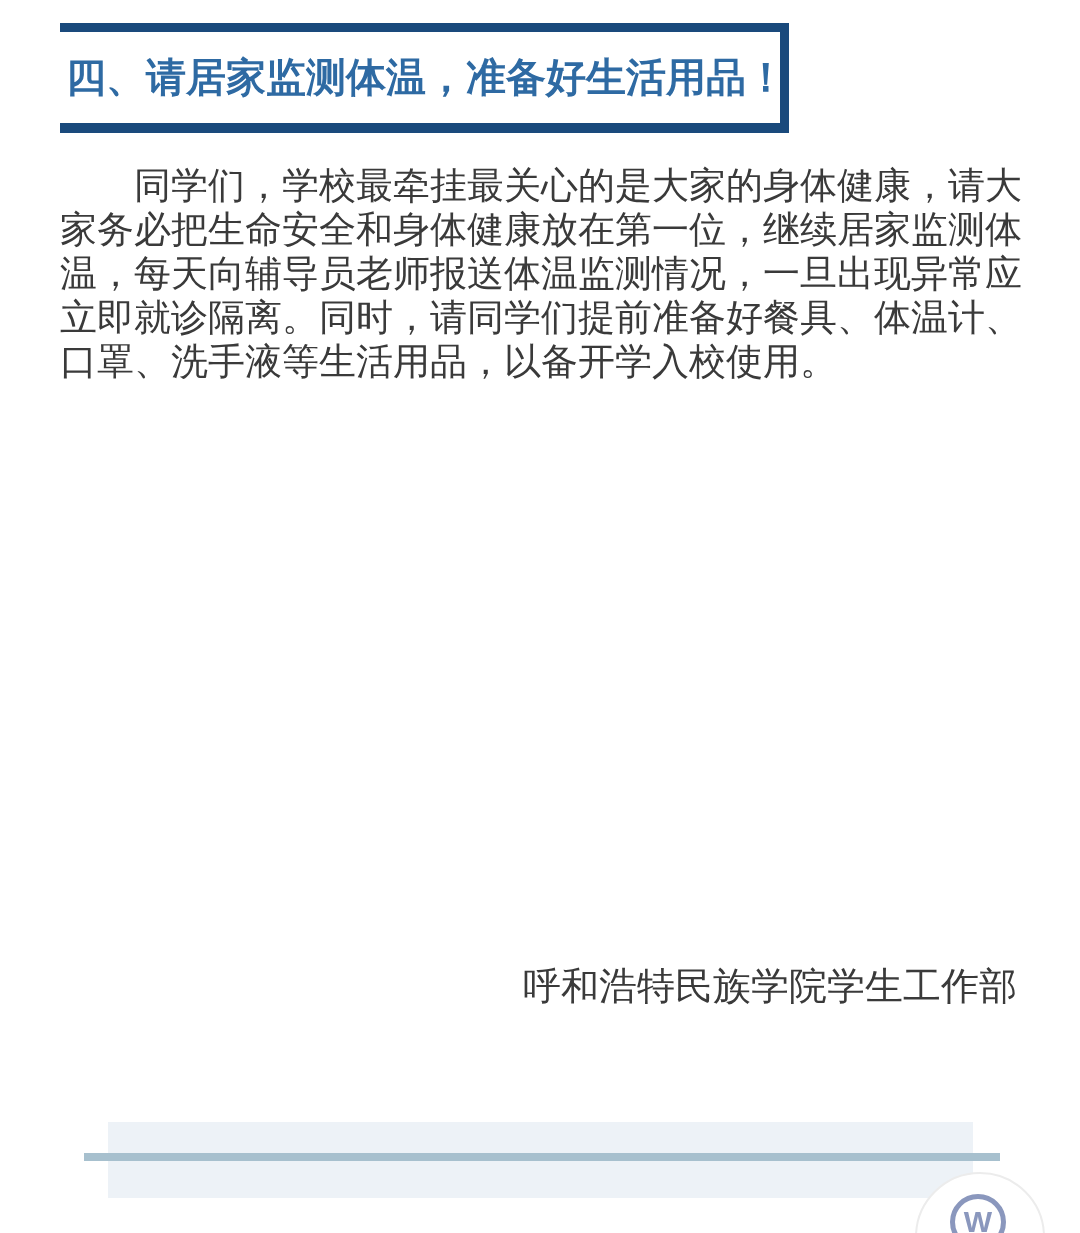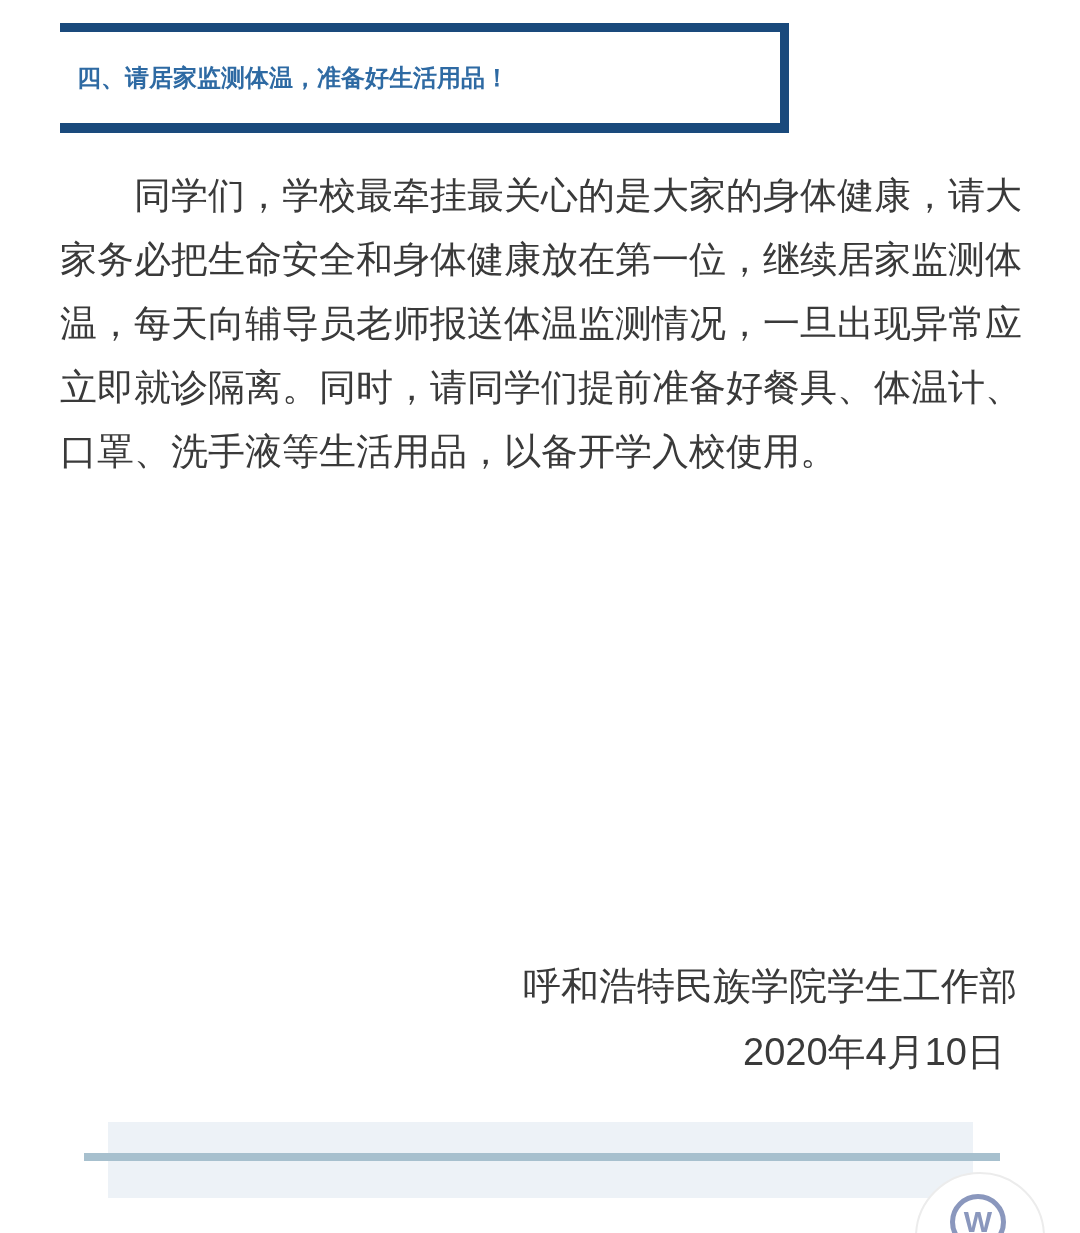--- a/index.html
+++ b/index.html
@@ -25,55 +25,56 @@
     height: 110px;
     box-sizing: border-box;
     border-top: 9px solid var(--accent-border, #1a4a7c);
     border-right: 9px solid var(--accent-border, #1a4a7c);
     border-bottom: 10px solid var(--accent-border, #1a4a7c);
     background: #ffffff;
     display: flex;
     align-items: center;
   }
   .title-text {
-    margin: 11px;
+    margin: 0;
     padding-left: 6px;
-    font-size: 24px;
+    font-size: 40px;
     font-weight: bold;
     letter-spacing: 0;
     color: var(--title-blue, #2e6aa3);
     white-space: nowrap;
   }
 
   
   .body-text {
     position: absolute;
     left: 60px;
     top: 164px;
     width: 962px;
     font-size: 37px;
-    line-height: 64px;
+    line-height: 44px;
     color: var(--body-text, #3a3a3a);
     text-align: justify;
     text-justify: inter-ideograph;
   }
   .body-text p {
     margin: 0;
     text-indent: 2em;
   }
 
   
   .signature {
     position: absolute;
     top: 953px;
     right: 63px;
     text-align: right;
     font-size: 38px;
     line-height: 66px;
     color: var(--body-text, #3a3a3a);
+    font-family: Liberation Serif, serif;
   }
   .sig-date {
     padding-right: 12px;
   }
 
   
   .deco-rect {
     position: absolute;
     left: 108px;
     top: 1122px;
@@ -128,21 +129,20 @@
   <div class="title-box">
     <h2 class="title-text">四、请居家监测体温，准备好生活用品！</h2>
   </div>
 
   <div class="body-text">
     <p>同学们，学校最牵挂最关心的是大家的身体健康，请大家务必把生命安全和身体健康放在第一位，继续居家监测体温，每天向辅导员老师报送体温监测情况，一旦出现异常应立即就诊隔离。同时，请同学们提前准备好餐具、体温计、口罩、洗手液等生活用品，以备开学入校使用。</p>
   </div>
 
   <div class="signature">
     <div class="sig-org">呼和浩特民族学院学生工作部</div>
-    <div class="sig-date">2020年4月10日</div>
   </div>
 
   <div class="deco-rect"></div>
   <div class="deco-bar"></div>
 
   <div class="logo-outer">
     <div class="logo-inner">
       <span>W</span>
     </div>
   </div>

